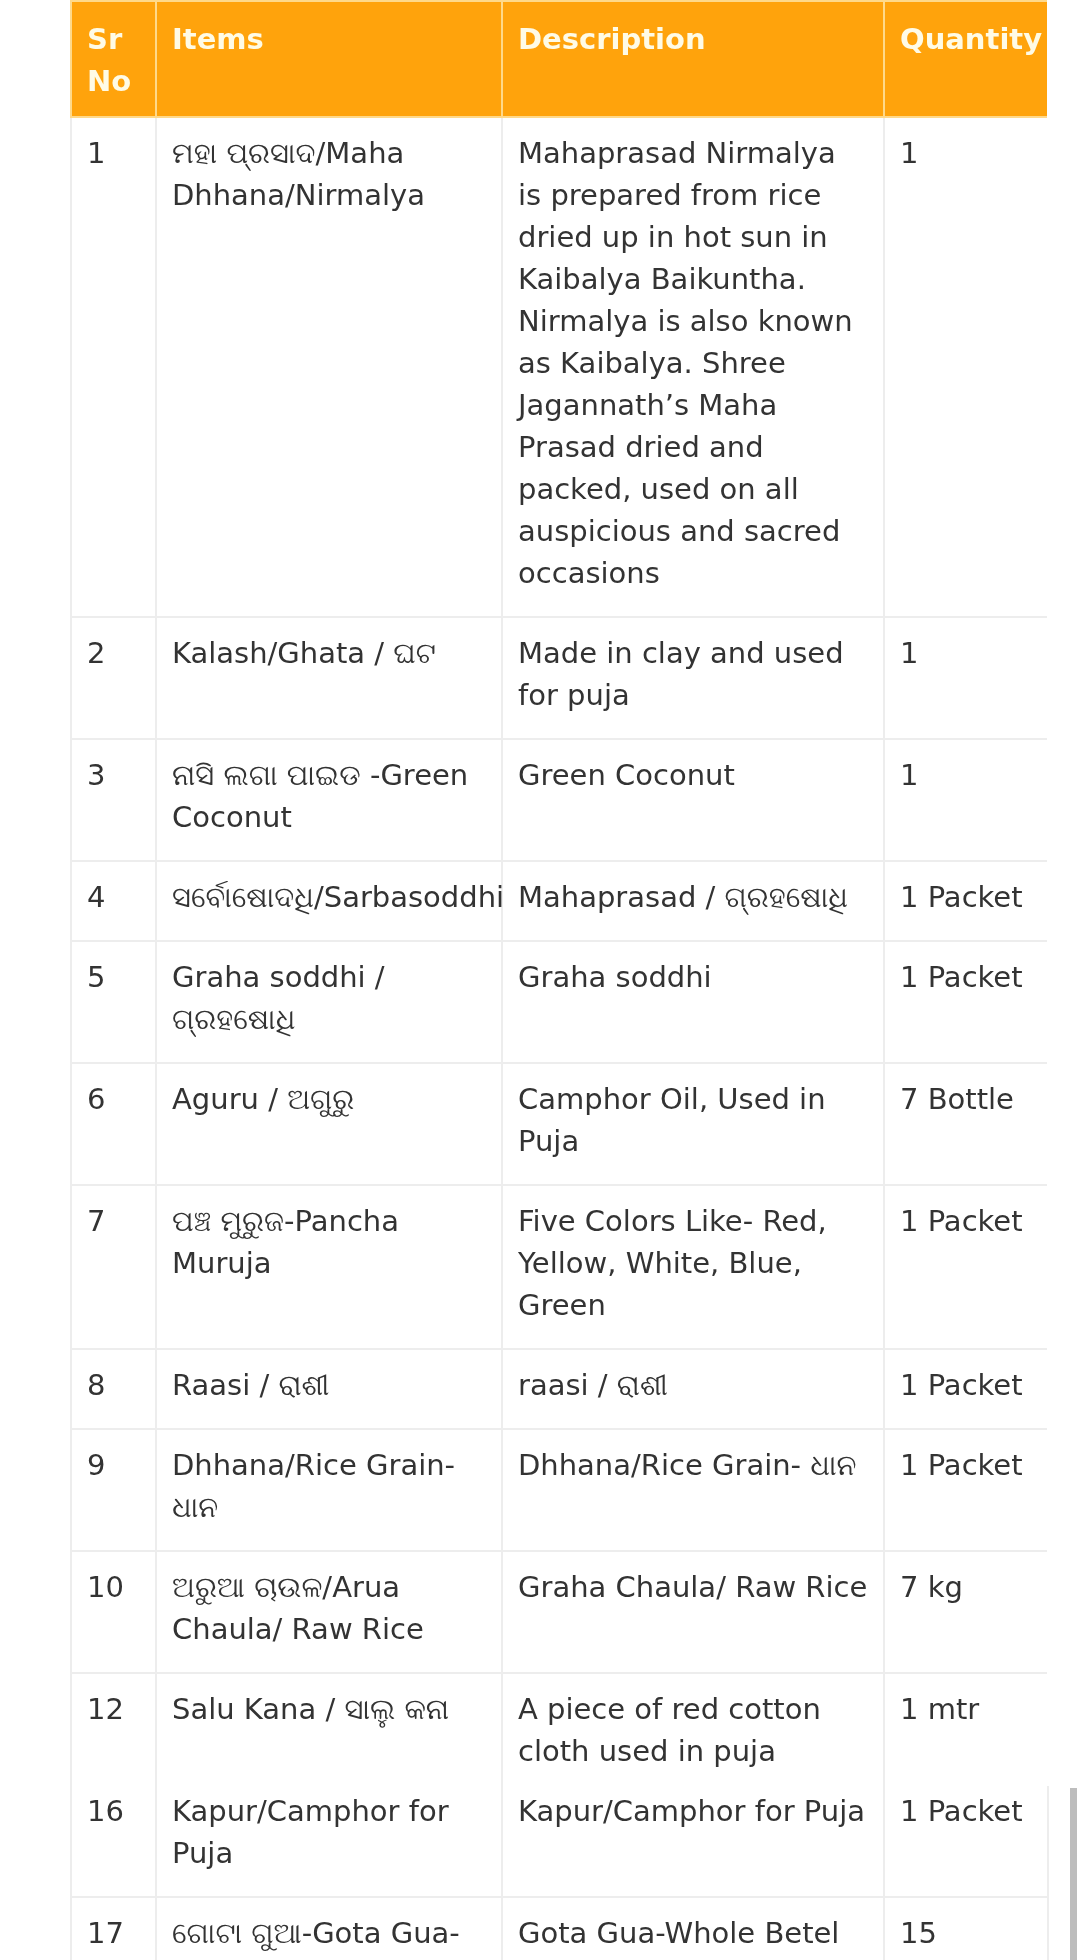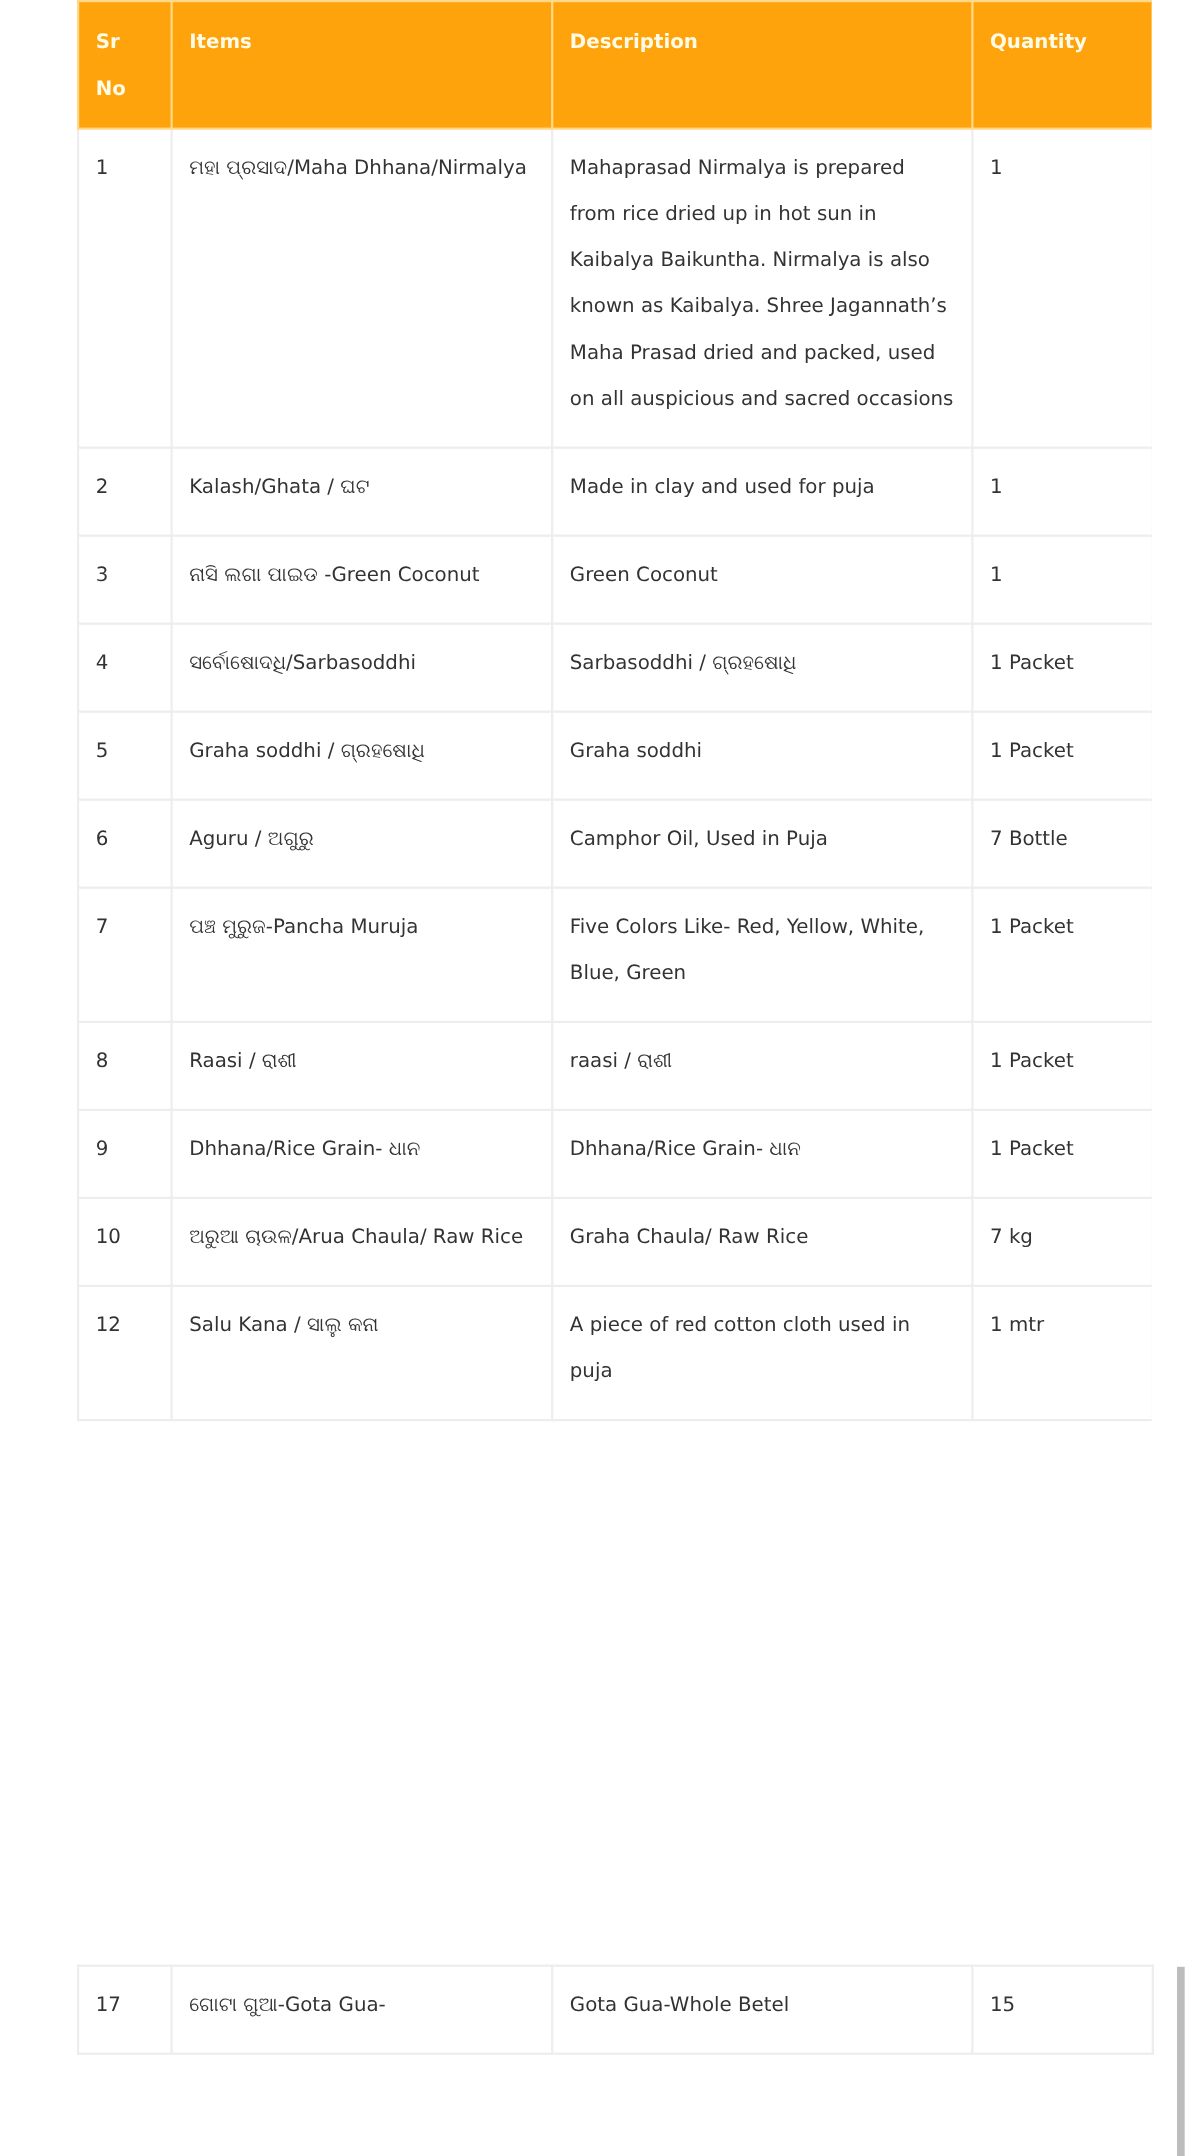--- a/index.html
+++ b/index.html
@@ -1,20 +1,20 @@
 <!DOCTYPE html>
 <html><head>
   <meta charset="utf-8">
   <style>
     html, body { margin: 0; padding: 0; background: #ffffff; }
     body { width: 1079px; height: 1960px; position: relative; overflow: hidden;
            font-family: "DejaVu Sans", "Liberation Sans", sans-serif; color: #333333; }
     table.puja { border-collapse: collapse; width: 977px; table-layout: fixed; }
     table.puja th, table.puja td { border: 2px solid #ededed; vertical-align: top;
-      text-align: left; padding: 14px 15px 14px 15px; font-size: 18px; line-height: 42px; }
+      text-align: left; padding: 14px 15px 14px 15px; font-size: 29px; line-height: 42px; }
     table.puja th { background: #ffa30c; color: #fffbe6; font-weight: bold; border-color: #ffd98a;
       padding-top: 16px; height: 86px; box-sizing: border-box; }
     col.c1 { width: 85px; } col.c2 { width: 346px; } col.c3 { width: 382px; } col.c4 { width: 164px; }
     table.puja td { background: #ffffff; font-weight: normal; padding-bottom: 22px; }
     .scrollbar { position: absolute; left: 1070px; top: 1788px; width: 7px; height: 172px; background: #bdbdbd; }
     .bottom-table { position: absolute; left: 70px; top: 1786px; width: 977px; }
     .top-table { position: absolute; left: 70px; top: 0; width: 977px; height: 1786px; overflow: hidden; }
   </style>
 </head>
 <body>
@@ -50,21 +50,21 @@
       </tr>
       <tr>
         <td>3</td>
         <td>ନାସି ଲଗା ପାଇଡ -Green Coconut</td>
         <td>Green Coconut</td>
         <td>1</td>
       </tr>
       <tr>
         <td>4</td>
         <td>ସର୍ବୋଷୋଦଧି/Sarbasoddhi</td>
-        <td>Sarbasoddhi / ଗ୍ରହଷୋଧି</td>
+        <td>Mahaprasad / ଗ୍ରହଷୋଧି</td>
         <td>1 Packet</td>
       </tr>
       <tr>
         <td>5</td>
         <td>Graha soddhi / ଗ୍ରହଷୋଧି</td>
         <td>Graha soddhi</td>
         <td>1 Packet</td>
       </tr>
       <tr>
         <td>6</td>
@@ -110,20 +110,26 @@
 <div class="bottom-table">
   <table class="puja" style="border-top:none;">
     <colgroup>
         <col class="c1">
         <col class="c2">
         <col class="c3">
         <col class="c4">
       </colgroup>
     <tbody>
       <tr>
+        <td style="border-top:none;padding-top:4px;">16</td>
+        <td style="border-top:none;padding-top:4px;">Kapur/Camphor for Puja</td>
+        <td style="border-top:none;padding-top:4px;">Kapur/Camphor for Puja</td>
+        <td style="border-top:none;padding-top:4px;">1 Packet</td>
+      </tr>
+      <tr>
         <td>17</td>
         <td>ଗୋଟା ଗୁଆ-Gota Gua-</td>
         <td>Gota Gua-Whole Betel</td>
         <td>15</td>
       </tr>
     </tbody>
   </table>
 </div>
 
 <div class="scrollbar"></div>

